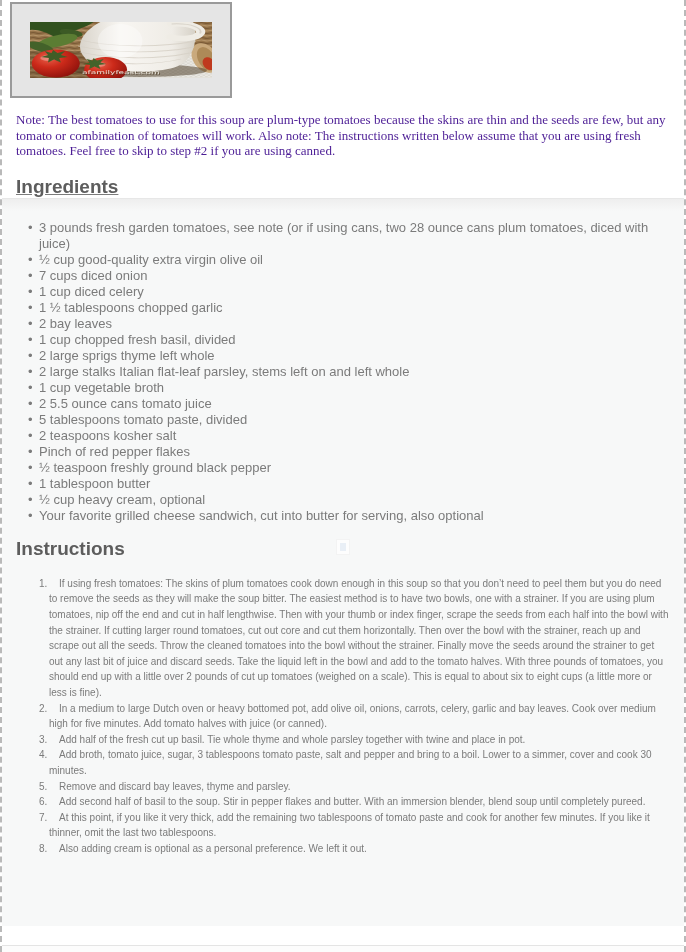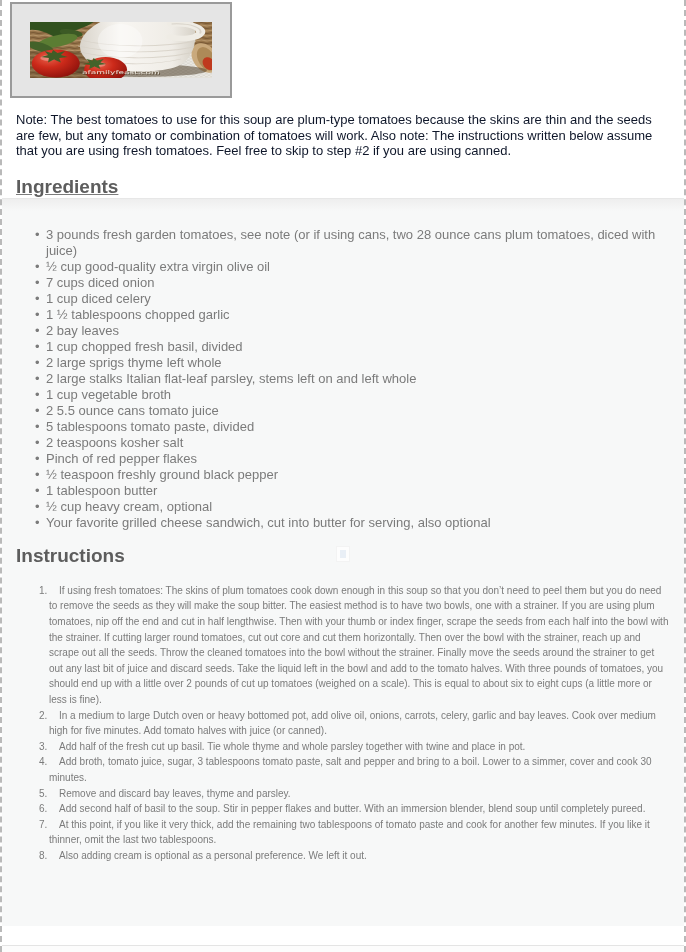--- a/index.html
+++ b/index.html
@@ -16,36 +16,36 @@
     margin: 2px 0 0 8px;
     width: 222px; height: 96px;
     border: 2px solid #9a9a9a;
     padding: 18px;
     background: #e5e5e5;
   }
   .photo-frame svg { display: block; width: 100%; height: 100%; }
 
   .note {
     margin: 14px 14px 0 14px;
-    font-size: 13px; line-height: 15.6px; color: #0f172a;
+    font-size: 13px; line-height: 15.6px; color: #4c1d95; font-family: Liberation Serif, serif;
   }
   h2.section-heading {
     margin: 0; font-size: 19px; line-height: 22px;
     font-weight: 700; color: #5d5d5d;
   }
   .ing-heading-wrap { margin: 17px 14px 0 14px; text-decoration: underline; }
 
   .graybg {
     margin-top: 0;
     min-height: 728px;
     background: linear-gradient(#eeeeee, #f7f8f8 12px);
     border-top: 1px solid #e7e7e7;
   }
   ul.ingredients {
-    margin: 8px; padding: 20px 14px 0 36px;
+    margin: 1px; padding: 20px 14px 0 36px;
     list-style: none;
   }
   ul.ingredients li {
     position: relative;
     font-size: 13px; line-height: 16px; color: #7b7b7b;
   }
   ul.ingredients li::before {
     content: "\2022";
     position: absolute; left: -11px; top: 0;
     color: #7b7b7b;

